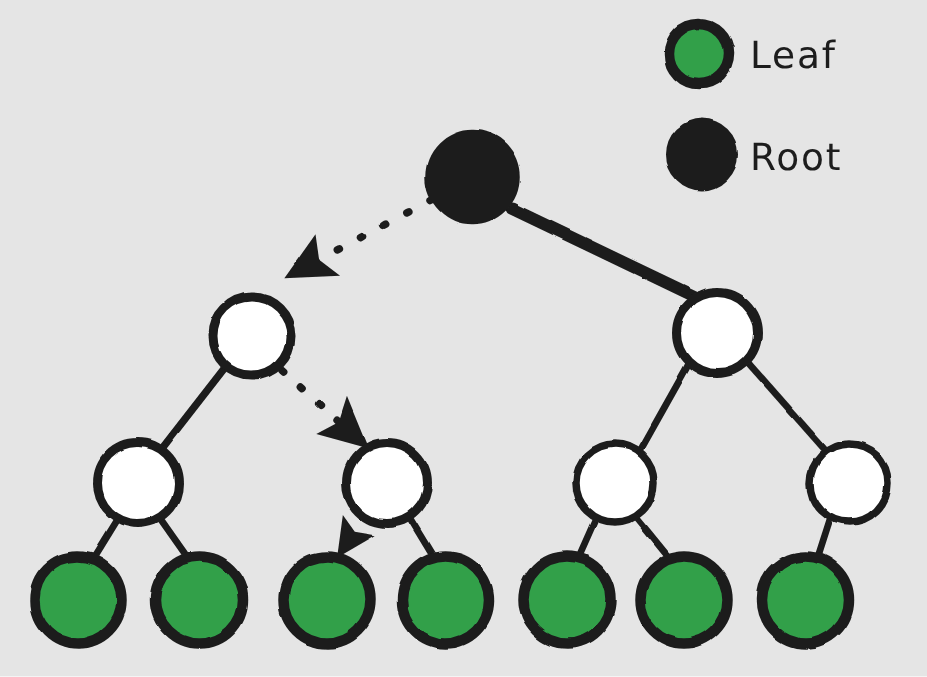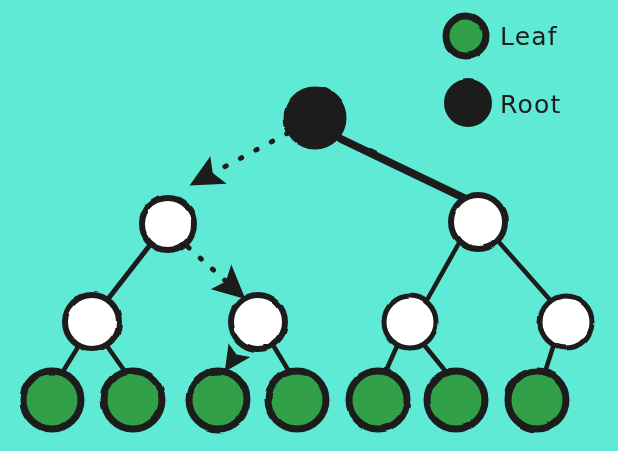--- a/index.html
+++ b/index.html
@@ -31,21 +31,21 @@
     font-family: "DejaVu Sans", sans-serif;
     font-size: 25px;
     font-weight: 400;
     fill: #1d1d1d;
     letter-spacing: 1.2px;
   }
 </style>
 </head>
 <body>
 
-<div id="canvas" style="background: #5eead4;">
+<div id="canvas" style="background: #e5e5e5;">
 
   <svg id="tree-svg" viewBox="0 0 618 451" xmlns="http://www.w3.org/2000/svg">
 
     <defs>
 
       <filter id="roughen" x="-20%" y="-20%" width="140%" height="140%">
         <feTurbulence type="fractalNoise" baseFrequency="0.035" numOctaves="3" seed="7" result="noise"></feTurbulence>
         <feDisplacementMap in="SourceGraphic" in2="noise" scale="2.6" xChannelSelector="R" yChannelSelector="G"></feDisplacementMap>
       </filter>
       <filter id="roughen-soft" x="-20%" y="-20%" width="140%" height="140%">

